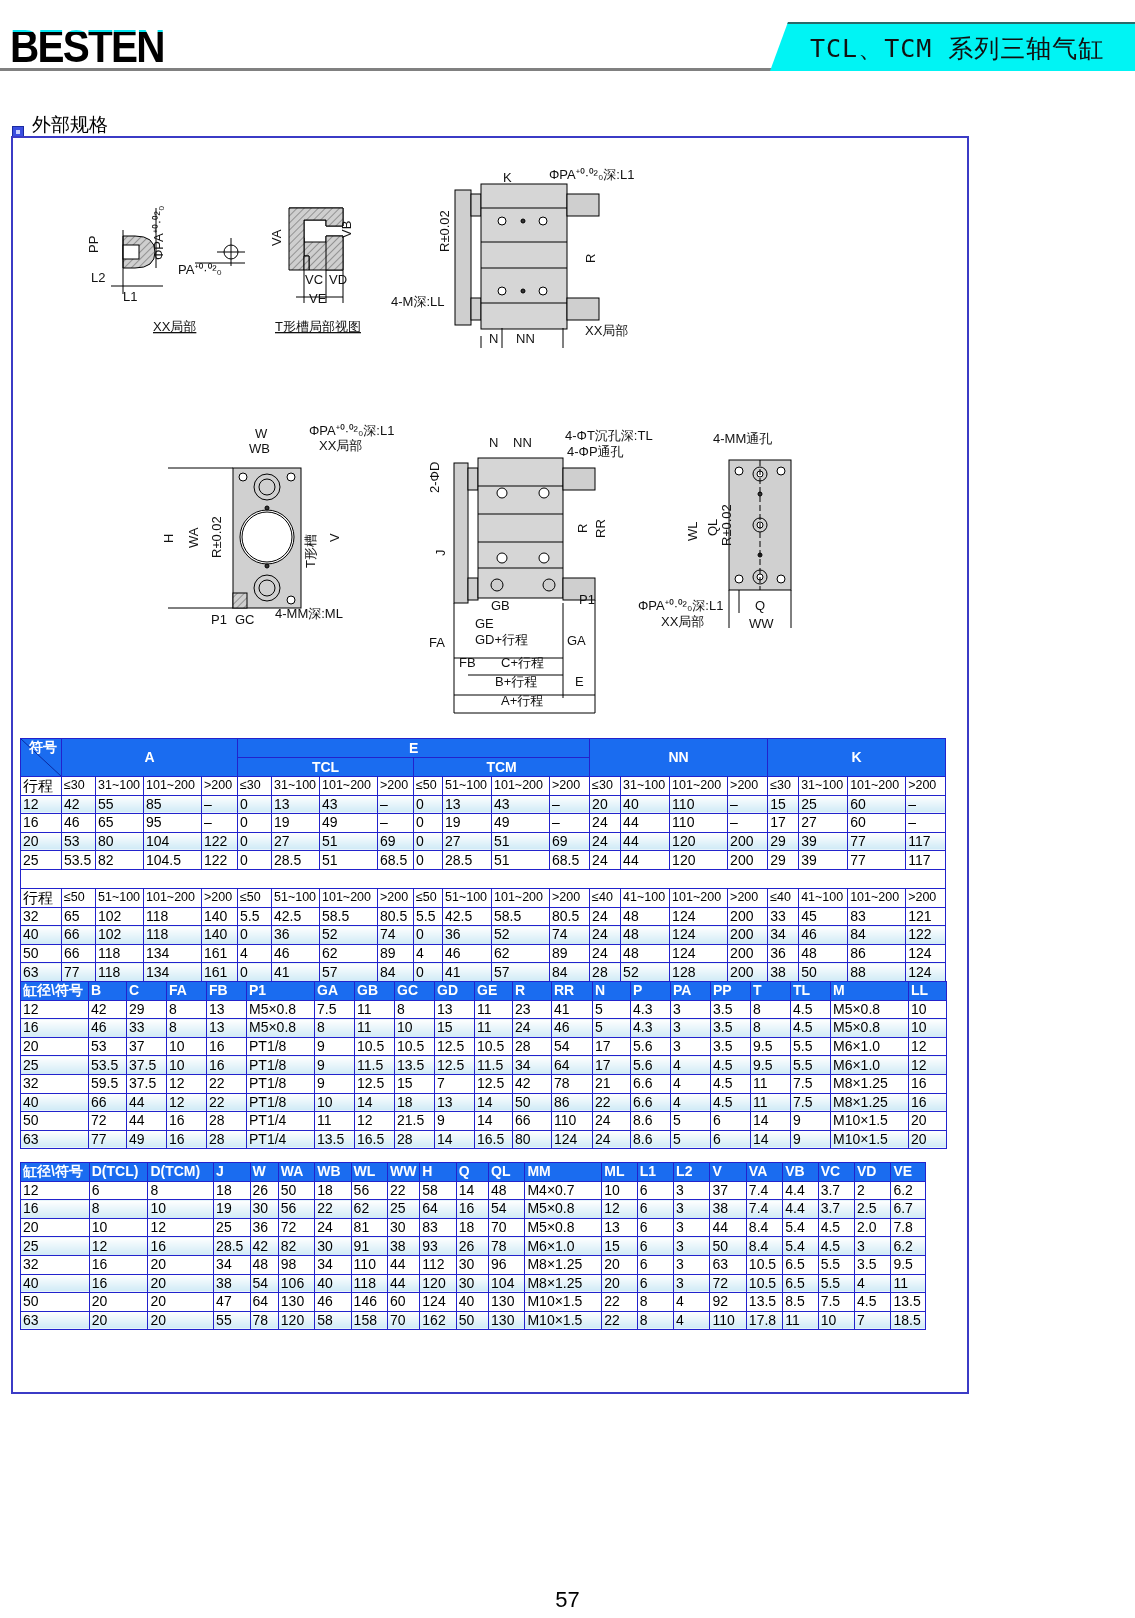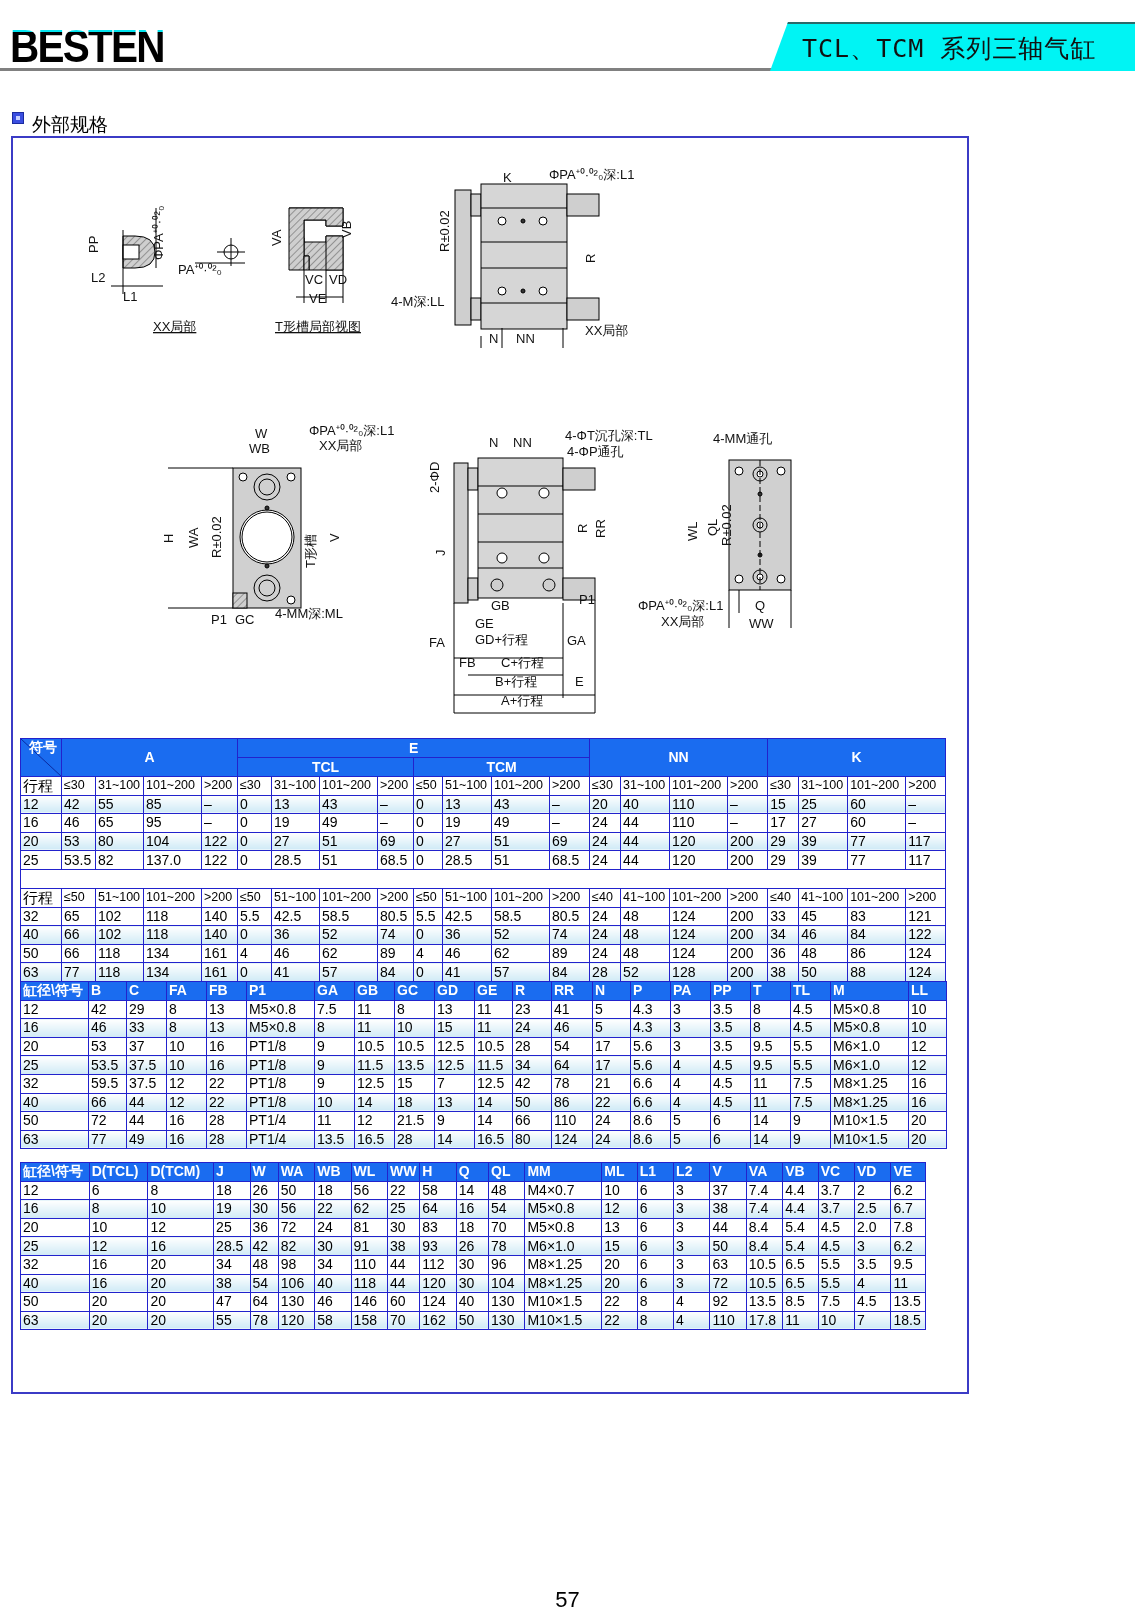--- a/index.html
+++ b/index.html
@@ -2,22 +2,22 @@
 <html><head>
 <meta charset="utf-8">
 <style>
   * { box-sizing: border-box; margin: 0; padding: 0; }
   body { width: 1135px; height: 1618px; background: #fff; font-family: "Liberation Sans", "DejaVu Sans", sans-serif; position: relative; overflow: hidden; color: #000; }
   .header { position: absolute; left: 0; top: 0; width: 1135px; height: 72px; }
   .logo { position: absolute; left: 10px; top: 22px; font-family: "Liberation Sans", sans-serif; font-weight: bold; font-size: 46px; letter-spacing: -2px; line-height: 48px; transform: scaleX(0.88); transform-origin: left; color: #000;
     background: linear-gradient(to bottom, #00e5f0 0, #00e5f0 10px, #000 10px); -webkit-background-clip: text; background-clip: text; -webkit-text-fill-color: transparent; }
   .header-line { position: absolute; left: 0; top: 68px; width: 1100px; height: 3px; background: #808080; }
   .title-tab { position: absolute; left: 770px; top: 22px; width: 365px; height: 49px; background: #00f4f4; clip-path: polygon(18px 0, 100% 0, 100% 100%, 0 100%); border-top: 2px solid #2a6a6a; }
-  .title-tab span { position: absolute; left: 32px; top: 8px; font-family: "DejaVu Sans Mono", monospace; font-size: 25px; letter-spacing: 1px; color: #111; white-space: nowrap; }
-  .section-title { position: absolute; left: 12px; top: 112px; font-size: 19px; display: flex; align-items: flex-start; gap: 8px; }
+  .title-tab span { position: absolute; left: 40px; top: 8px; font-family: "DejaVu Sans Mono", monospace; font-size: 25px; letter-spacing: 1px; color: #111; white-space: nowrap; }
+  .section-title { position: absolute; left: 12px; top: 112px; font-size: 19px; display: flex; align-items: flex-end; gap: 8px; }
   .section-icon { width: 12px; height: 12px; background: #3a4ee0; border: 1px solid #1a2aa0; display: inline-block; position: relative; }
   .section-icon::after { content: ""; position: absolute; left: 3px; top: 3px; width: 4px; height: 4px; background: #c8d0ff; }
   .frame { position: absolute; left: 11px; top: 136px; width: 958px; height: 1258px; border: 2px solid #3b3bc6; }
   .drawings { position: absolute; left: 0; top: 0; width: 958px; height: 600px; }
   .drawings svg { position: absolute; left: 0; top: 0; }
   .dlabel { font-family: "Liberation Sans", sans-serif; font-size: 13px; fill: #111; }
   table.spec { position: absolute; border-collapse: collapse; font-size: 14px; table-layout: fixed; padding-left: 32px; }
   table.spec td { border: 1px solid #2222cc; padding: 0 2px; height: 18.6px; line-height: 17px; white-space: nowrap; overflow: hidden; }
   table.spec tr.hdr td { background: #1a6cf0; color: #fff; font-weight: bold; }
   table.spec tr.hdr td.c { text-align: center; }
@@ -363,21 +363,21 @@
           <td>200</td>
           <td>29</td>
           <td>39</td>
           <td>77</td>
           <td>117</td>
         </tr>
         <tr>
           <td>25</td>
           <td>53.5</td>
           <td>82</td>
-          <td>137.0</td>
+          <td>104.5</td>
           <td>122</td>
           <td>0</td>
           <td>28.5</td>
           <td>51</td>
           <td>68.5</td>
           <td>0</td>
           <td>28.5</td>
           <td>51</td>
           <td>68.5</td>
           <td>24</td>

